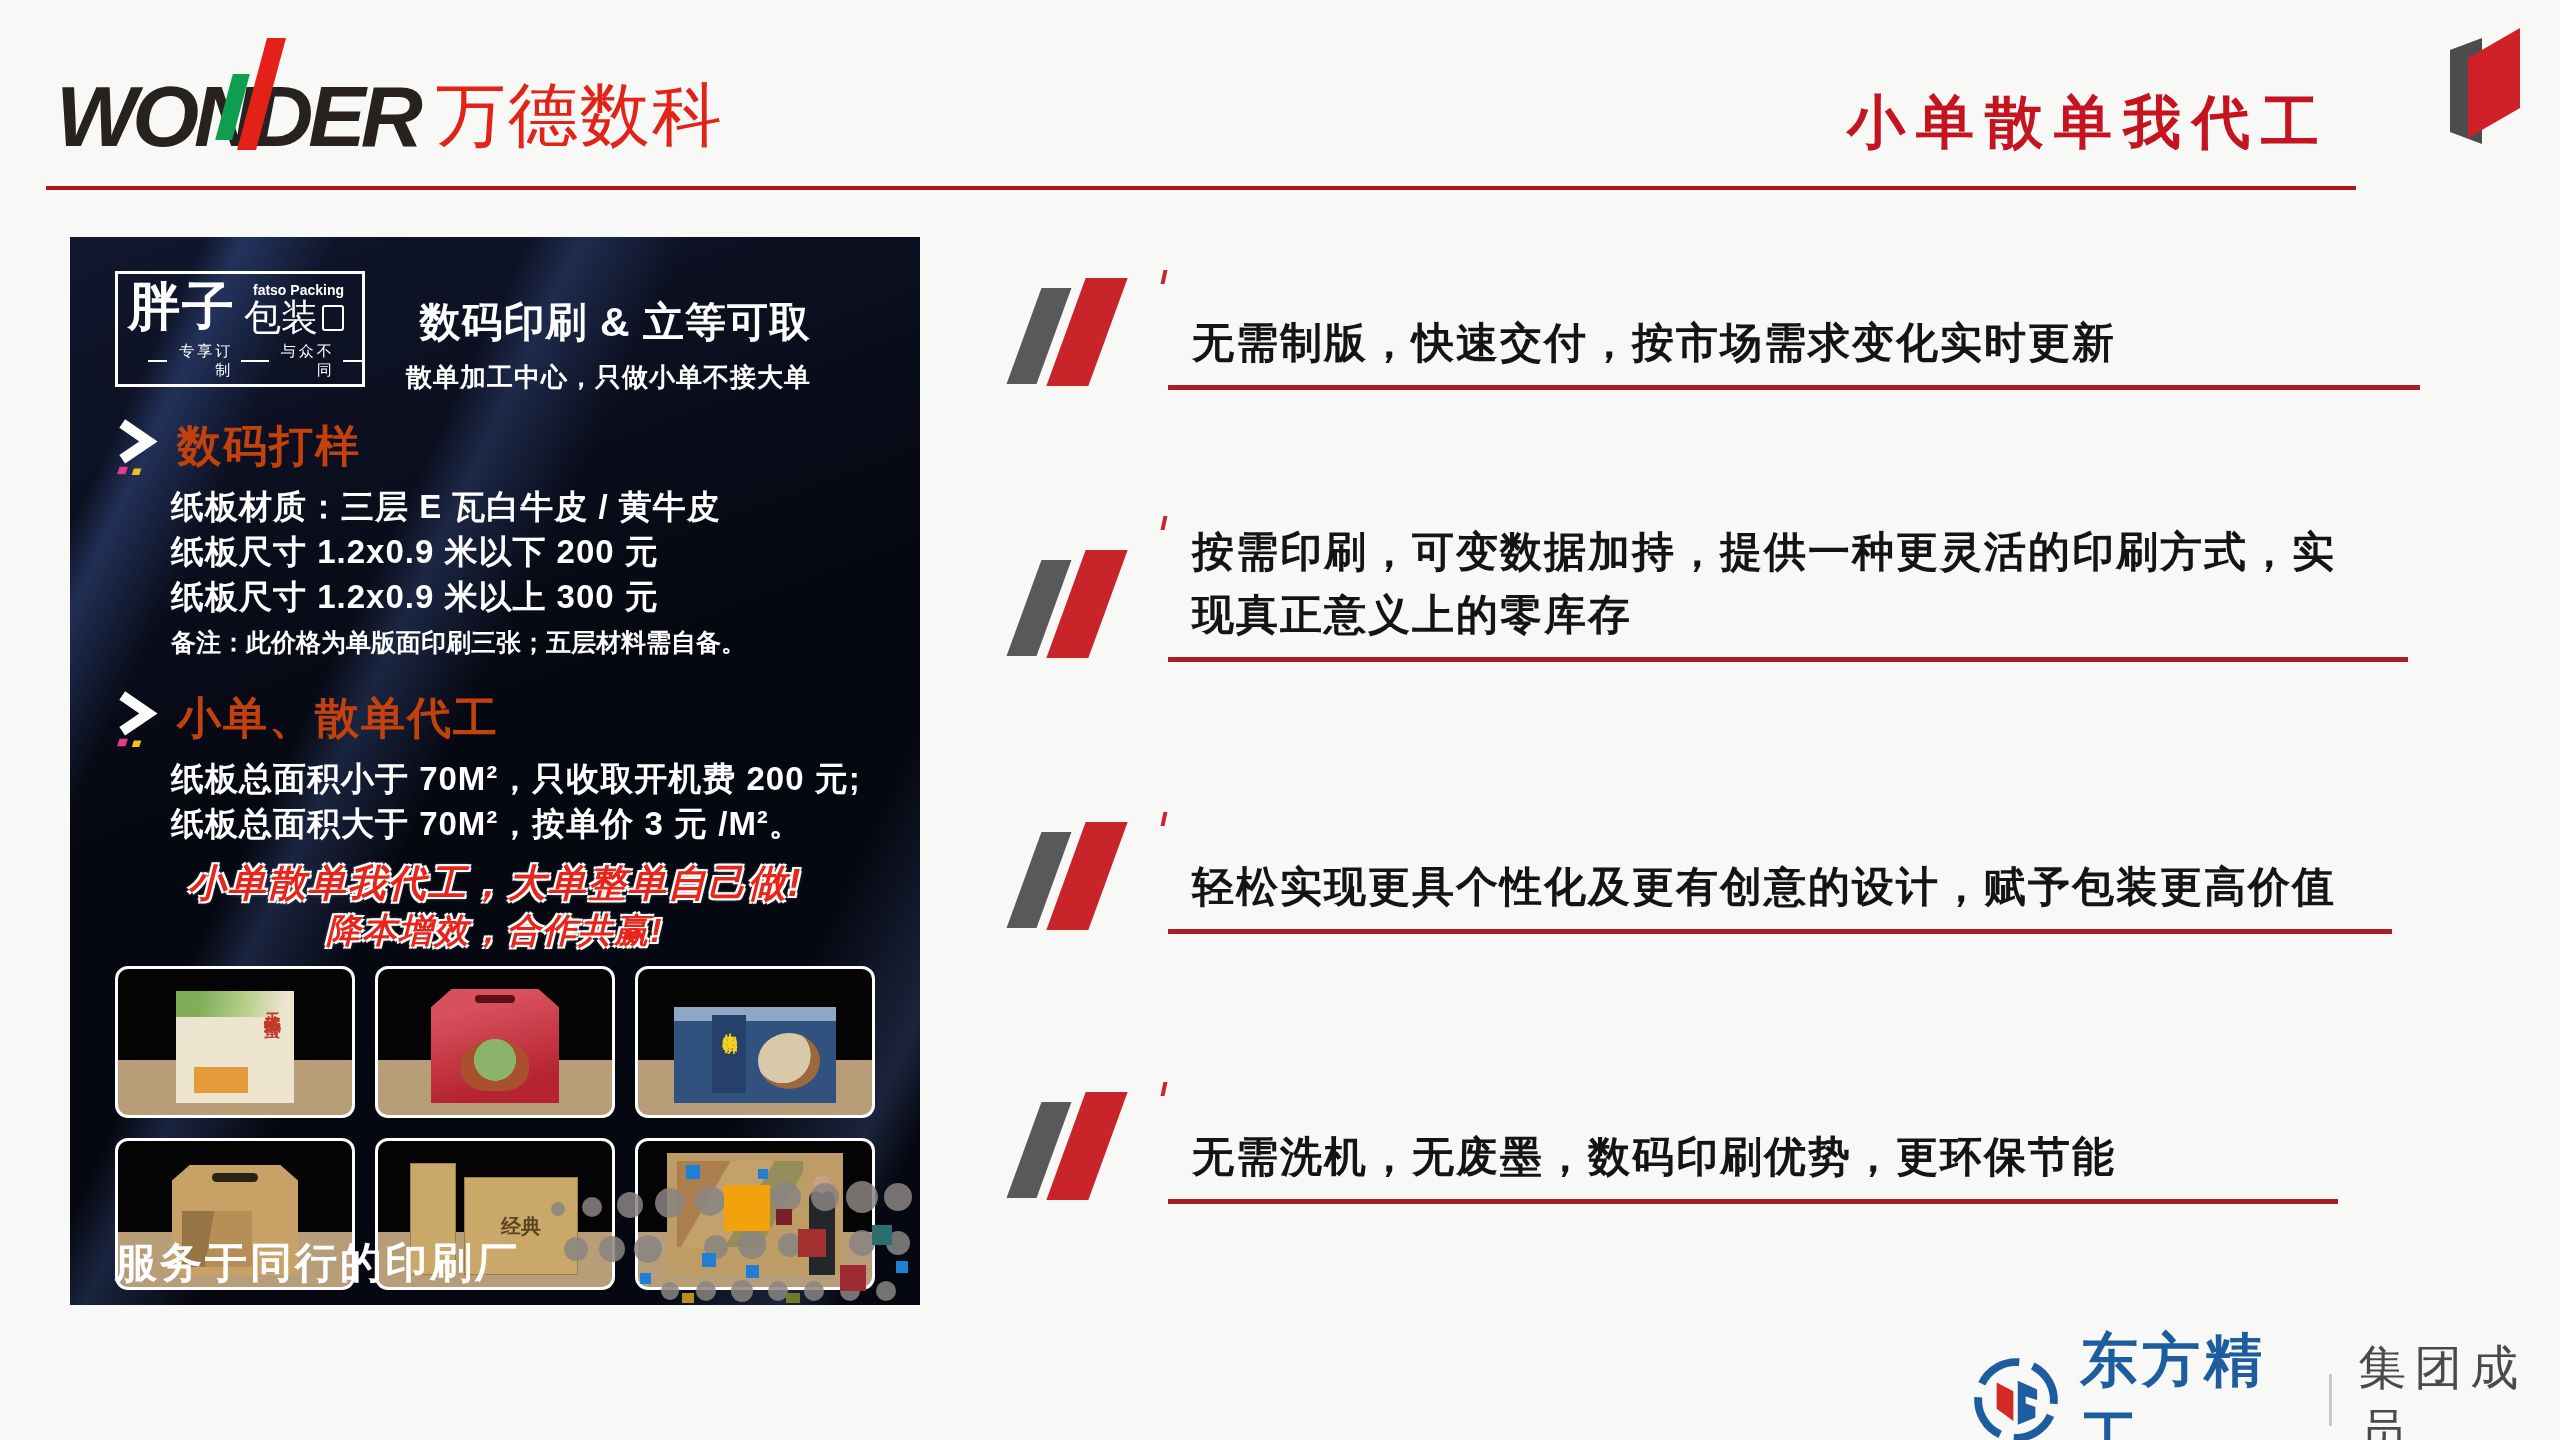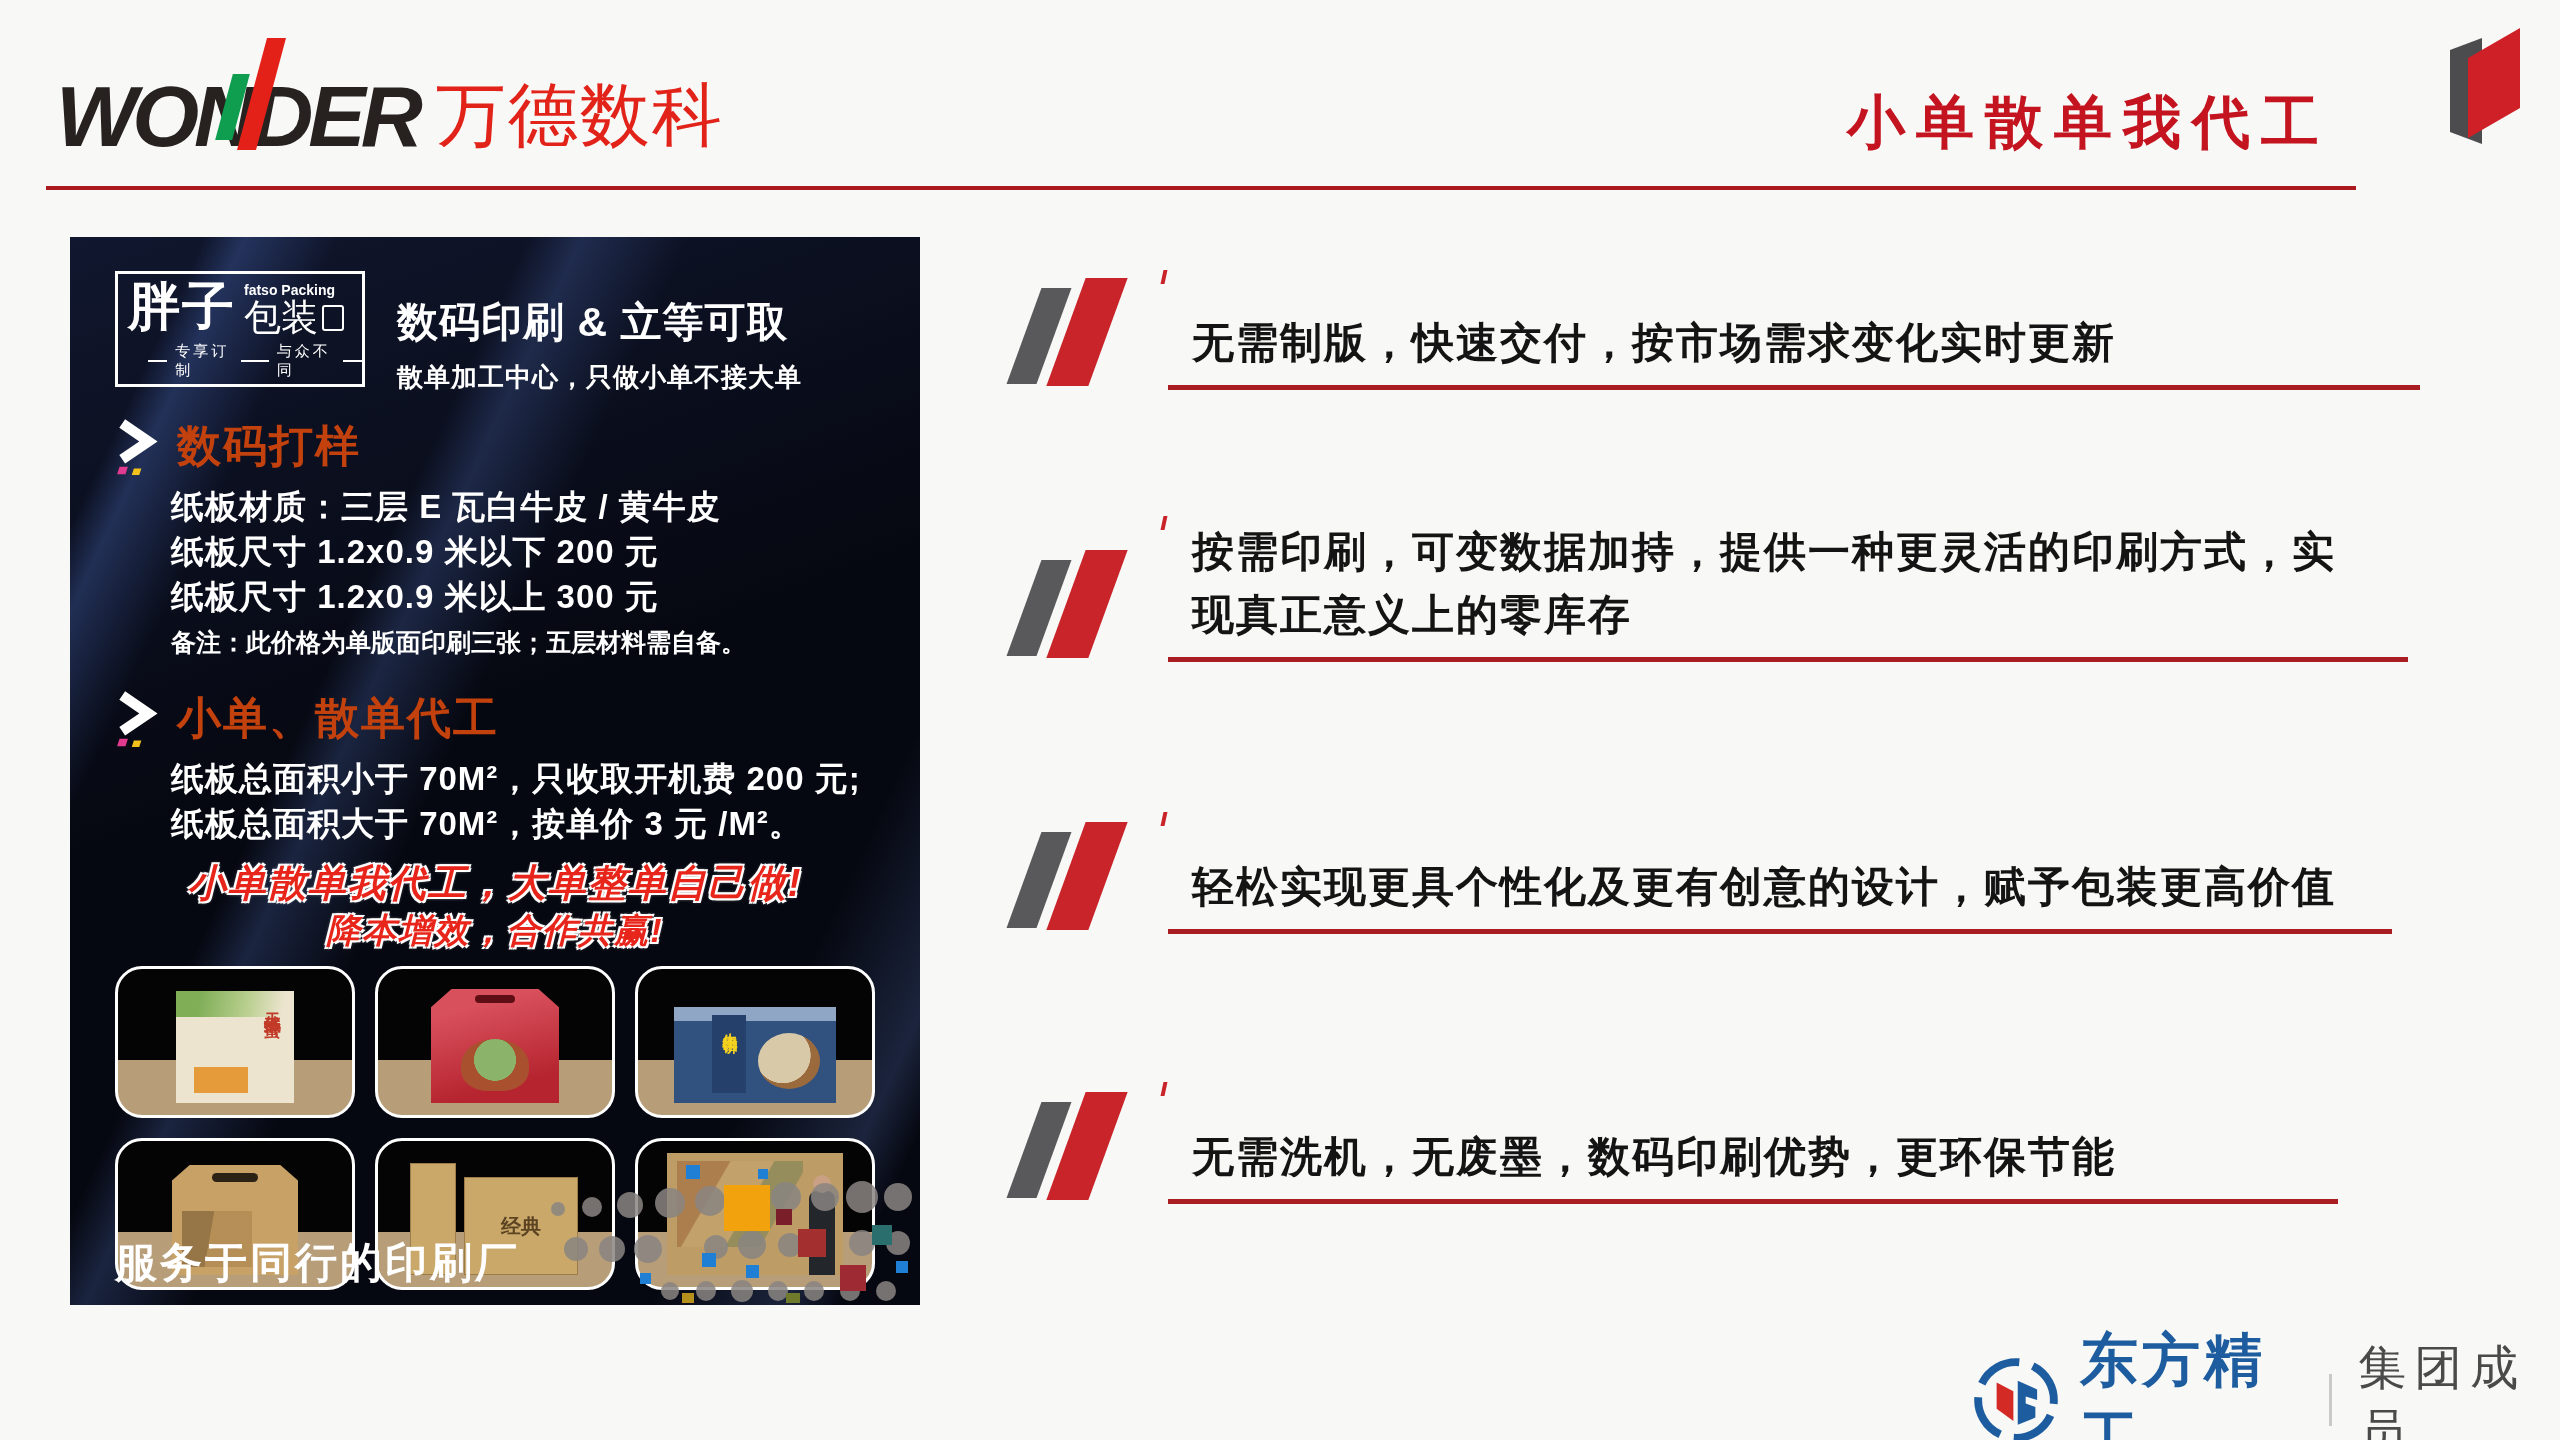--- a/index.html
+++ b/index.html
@@ -24,21 +24,21 @@
   .poster{position:absolute;left:70px;top:237px;width:850px;height:1068px;
           background-color:#060811;overflow:hidden;color:#fff;}
   .poster::before{content:"";position:absolute;inset:0;
     background:
       linear-gradient(115deg,rgba(60,90,160,0) 10%,rgba(70,100,175,.38) 13%,rgba(20,30,60,0) 20%),
       linear-gradient(115deg,rgba(60,90,160,0) 34%,rgba(80,110,185,.28) 38%,rgba(20,30,60,0) 46%),
       linear-gradient(295deg,rgba(60,90,160,0) 6%,rgba(90,120,190,.25) 10%,rgba(20,30,60,0) 20%),
       linear-gradient(160deg,rgba(25,35,70,.55) 0%,rgba(5,7,15,0) 45%);}
   .poster-inner{position:relative;z-index:1;padding:34px 45px 0 45px;height:100%;box-sizing:border-box;}
 
-  .brand-row{display:flex;gap:32px;align-items:flex-start;height:126px;}
+  .brand-row{display:flex;gap:41px;align-items:flex-start;height:126px;text-align:right;}
   .brand-box{width:250px;height:116px;border:3px solid #fff;position:relative;
              padding:6px 10px;box-sizing:border-box;flex:none;}
   .brand-top{display:flex;align-items:flex-start;gap:8px;}
   .brand-big{font-size:52px;font-weight:900;line-height:1;letter-spacing:2px;}
   .brand-col{display:flex;flex-direction:column;margin-top:2px;}
   .brand-en{font-size:14px;font-weight:700;}
   .brand-sub{display:flex;align-items:center;gap:4px;}
   .brand-cn2{font-size:37px;font-weight:400;line-height:1.1;}
   .brand-seal{width:18px;height:22px;border:2px solid #fff;border-radius:3px;}
   .brand-slogans{position:absolute;left:0;right:0;bottom:4px;display:flex;align-items:center;
@@ -57,21 +57,21 @@
   .sec-title{font-size:44px;font-weight:900;color:#c2410c;letter-spacing:2px;}
   .sec-lines{margin:8px 0 0 56px;font-size:33px;font-weight:700;line-height:45px;letter-spacing:1px;}
   .sec-note{margin:6px 0 0 56px;font-size:25px;font-weight:600;line-height:34px;}
 
   .script{margin-top:12px;text-align:center;color:#e8251a;font-weight:900;font-style:italic;
           text-shadow:-2px -2px 0 #fff,2px -2px 0 #fff,-2px 2px 0 #fff,2px 2px 0 #fff,0 0 4px #fff;}
   .script1{font-size:38px;line-height:50px;letter-spacing:2px;}
   .script2{font-size:34px;line-height:44px;letter-spacing:2px;}
 
   .gallery{display:grid;grid-template-columns:repeat(3,1fr);gap:20px;margin-top:14px;}
-  .cell{height:146px;border:3px solid #fff;border-radius:27px;overflow:hidden;
+  .cell{height:146px;border:3px solid #fff;border-radius:13px;overflow:hidden;
         background:linear-gradient(#040404 0 62%,#b79d78 62% 100%);
         display:flex;align-items:flex-end;justify-content:center;}
   .pbox{margin-bottom:12px;position:relative;flex:none;}
   .box-honey{width:118px;height:112px;background:#ece4cf;}
   .box-honey::before{content:"";position:absolute;left:0;top:0;right:0;height:26px;
         background:linear-gradient(100deg,#7fae57 20%,#b9cf8e 60%,#ece4cf 90%);}
   .box-honey::after{content:"";position:absolute;left:18px;bottom:10px;width:54px;height:26px;background:#e59b3a;}
   .vlabel{position:absolute;right:10px;top:8px;writing-mode:vertical-rl;font-size:17px;
           font-weight:900;color:#c23a28;letter-spacing:2px;z-index:2;}
   .box-red{width:128px;height:114px;background:linear-gradient(165deg,#d8505c 20%,#b5242f 80%);

